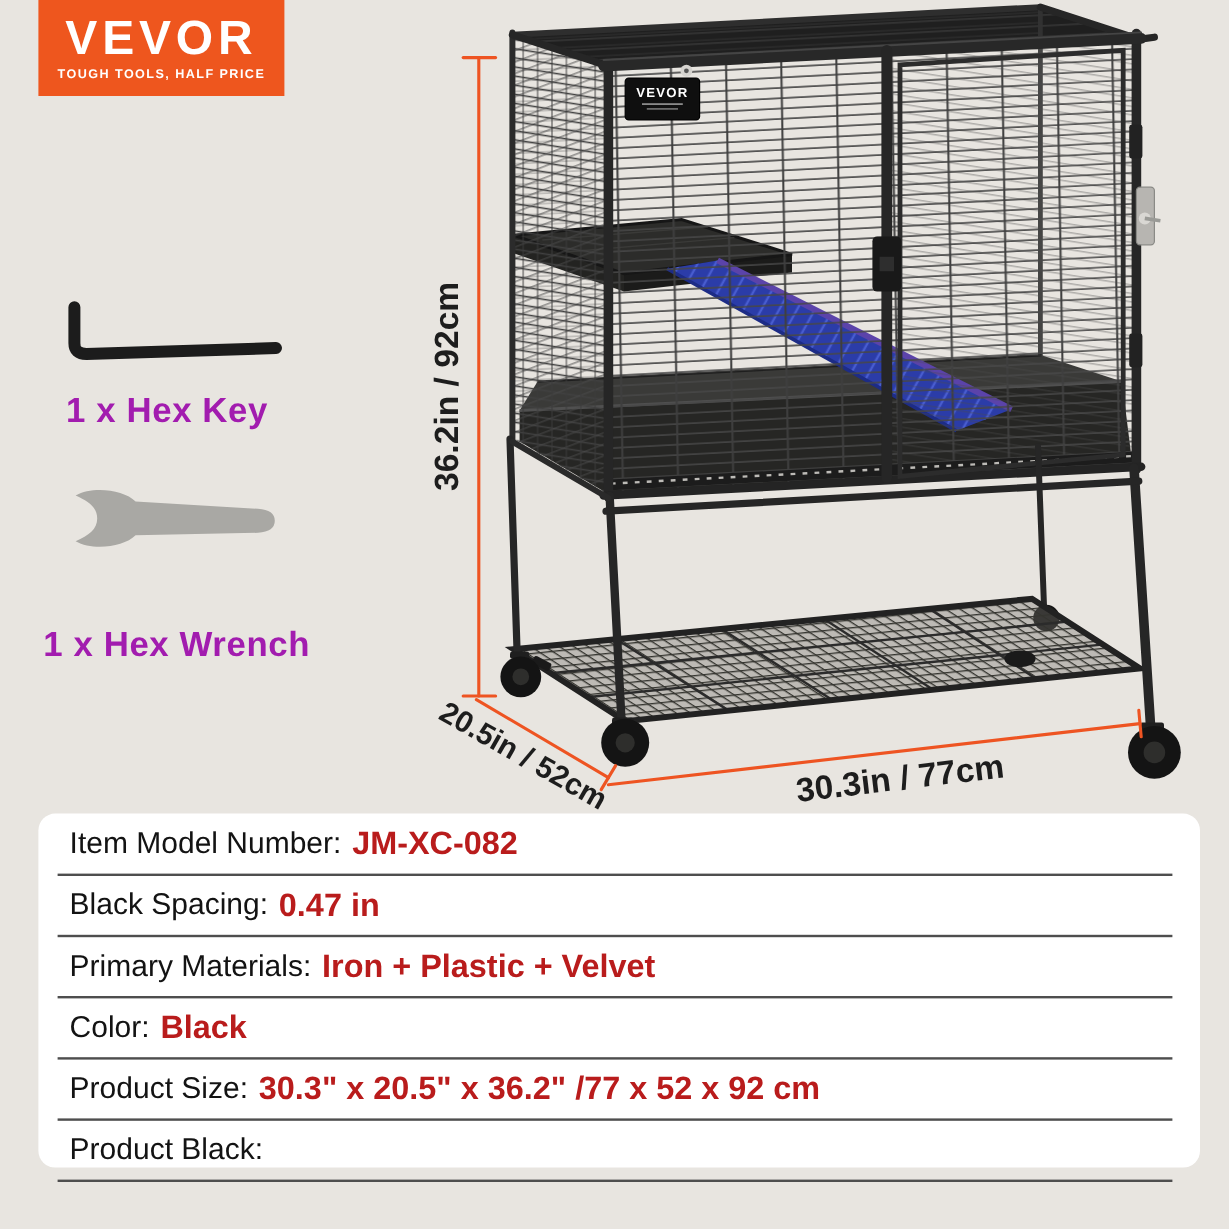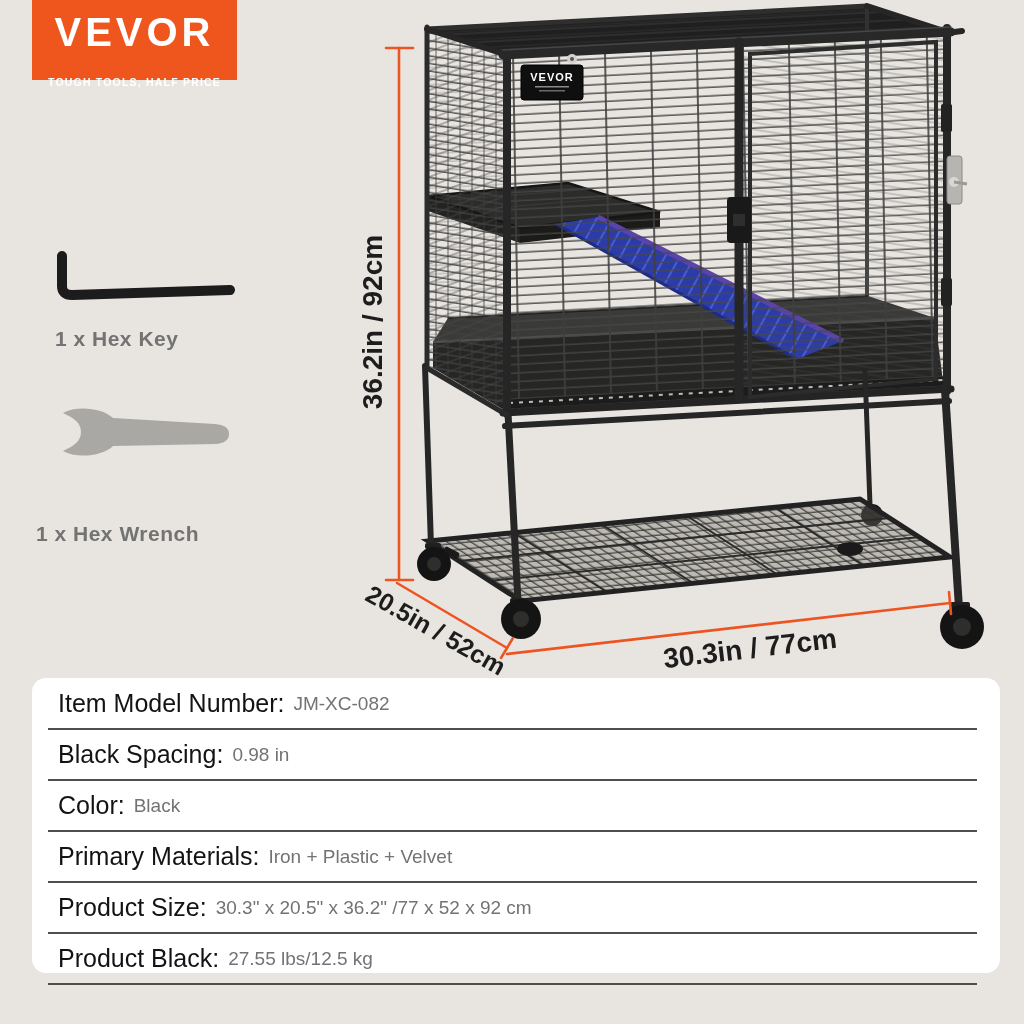--- a/index.html
+++ b/index.html
@@ -12,26 +12,26 @@
   
   .logo{
     position:absolute;left:32px;top:0;width:205px;height:80px;
     background:#ee561e;color:#fff;text-align:center;
   }
   .logo-brand{
     font-size:40px;font-weight:800;letter-spacing:4px;line-height:1;
     padding-top:12px;
   }
   .logo-tagline{
-    font-size:10.5px;font-weight:700;letter-spacing:1.2px;margin-top:24px;
+    font-size:10.5px;font-weight:700;letter-spacing:1.2px;margin-top:4px;
   }
   
   .tool-icon{position:absolute;}
   .tool-label{
-    position:absolute;font-size:21px;font-weight:700;color:#737373;
+    position:absolute;font-size:29px;font-weight:700;color:#a21caf;
     letter-spacing:0.5px;white-space:nowrap;
   }
   #hexkey-label{left:55px;top:327px;}
   #wrench-label{left:36px;top:474px;margin-top:48px;}
   
   .scene{position:absolute;left:0;top:0;}
   
   .dim-label{
     position:absolute;font-weight:700;color:#1d1d1d;text-align:center;
     white-space:nowrap;
@@ -53,21 +53,21 @@
     position:absolute;left:32px;top:678px;width:968px;height:295px;
     background:#ffffff;border-radius:14px;
     box-sizing:border-box;padding:1px 23px 0 16px;
   }
   .spec-row{
     height:51px;display:flex;align-items:center;
     border-bottom:2px solid #4e4e4e;
     padding-left:10px;box-sizing:border-box;
   }
   .spec-label{font-size:25px;font-weight:400;color:#131313;white-space:pre;}
-  .spec-value{font-size:19px;font-weight:400;color:#737373;margin-left:9px;white-space:pre;}
+  .spec-value{font-size:27px;font-weight:700;color:#b91c1c;margin-left:9px;white-space:pre;}
 </style>
 </head>
 <body>
 
 <svg class="scene" width="1024" height="676" viewBox="0 0 1024 676">
   <defs>
     <pattern id="ptop" width="9" height="9" patternUnits="userSpaceOnUse" patternTransform="rotate(-3)">
       <line x1="0" y1="4" x2="9" y2="4" stroke="#383838" stroke-width="1.3"></line>
     </pattern>
     <pattern id="ph" width="8" height="8.6" patternUnits="userSpaceOnUse" patternTransform="rotate(-3)">
@@ -256,31 +256,30 @@
 <div class="dim-label" id="dim-depth">20.5in / 52cm</div>
 <div class="dim-label" id="dim-width">30.3in / 77cm</div>
 
 <div class="spec-card">
   <div class="spec-row">
     <span class="spec-label">Item Model Number:</span>
     <span class="spec-value">JM-XC-082</span>
   </div>
   <div class="spec-row">
     <span class="spec-label">Black Spacing:</span>
-    <span class="spec-value">0.98 in</span>
+    <span class="spec-value">0.47 in</span>
+  </div>
+  <div class="spec-row">
+    <span class="spec-label">Primary Materials:</span>
+    <span class="spec-value">Iron + Plastic + Velvet</span>
   </div>
   <div class="spec-row">
     <span class="spec-label">Color:</span>
     <span class="spec-value">Black</span>
   </div>
   <div class="spec-row">
-    <span class="spec-label">Primary Materials:</span>
-    <span class="spec-value">Iron + Plastic + Velvet</span>
-  </div>
-  <div class="spec-row">
     <span class="spec-label">Product Size:</span>
     <span class="spec-value">30.3" x 20.5" x 36.2" /77 x 52 x 92 cm</span>
   </div>
   <div class="spec-row">
     <span class="spec-label">Product Black:</span>
-    <span class="spec-value">27.55 lbs/12.5 kg</span>
   </div>
 </div>
 
 </body></html>

